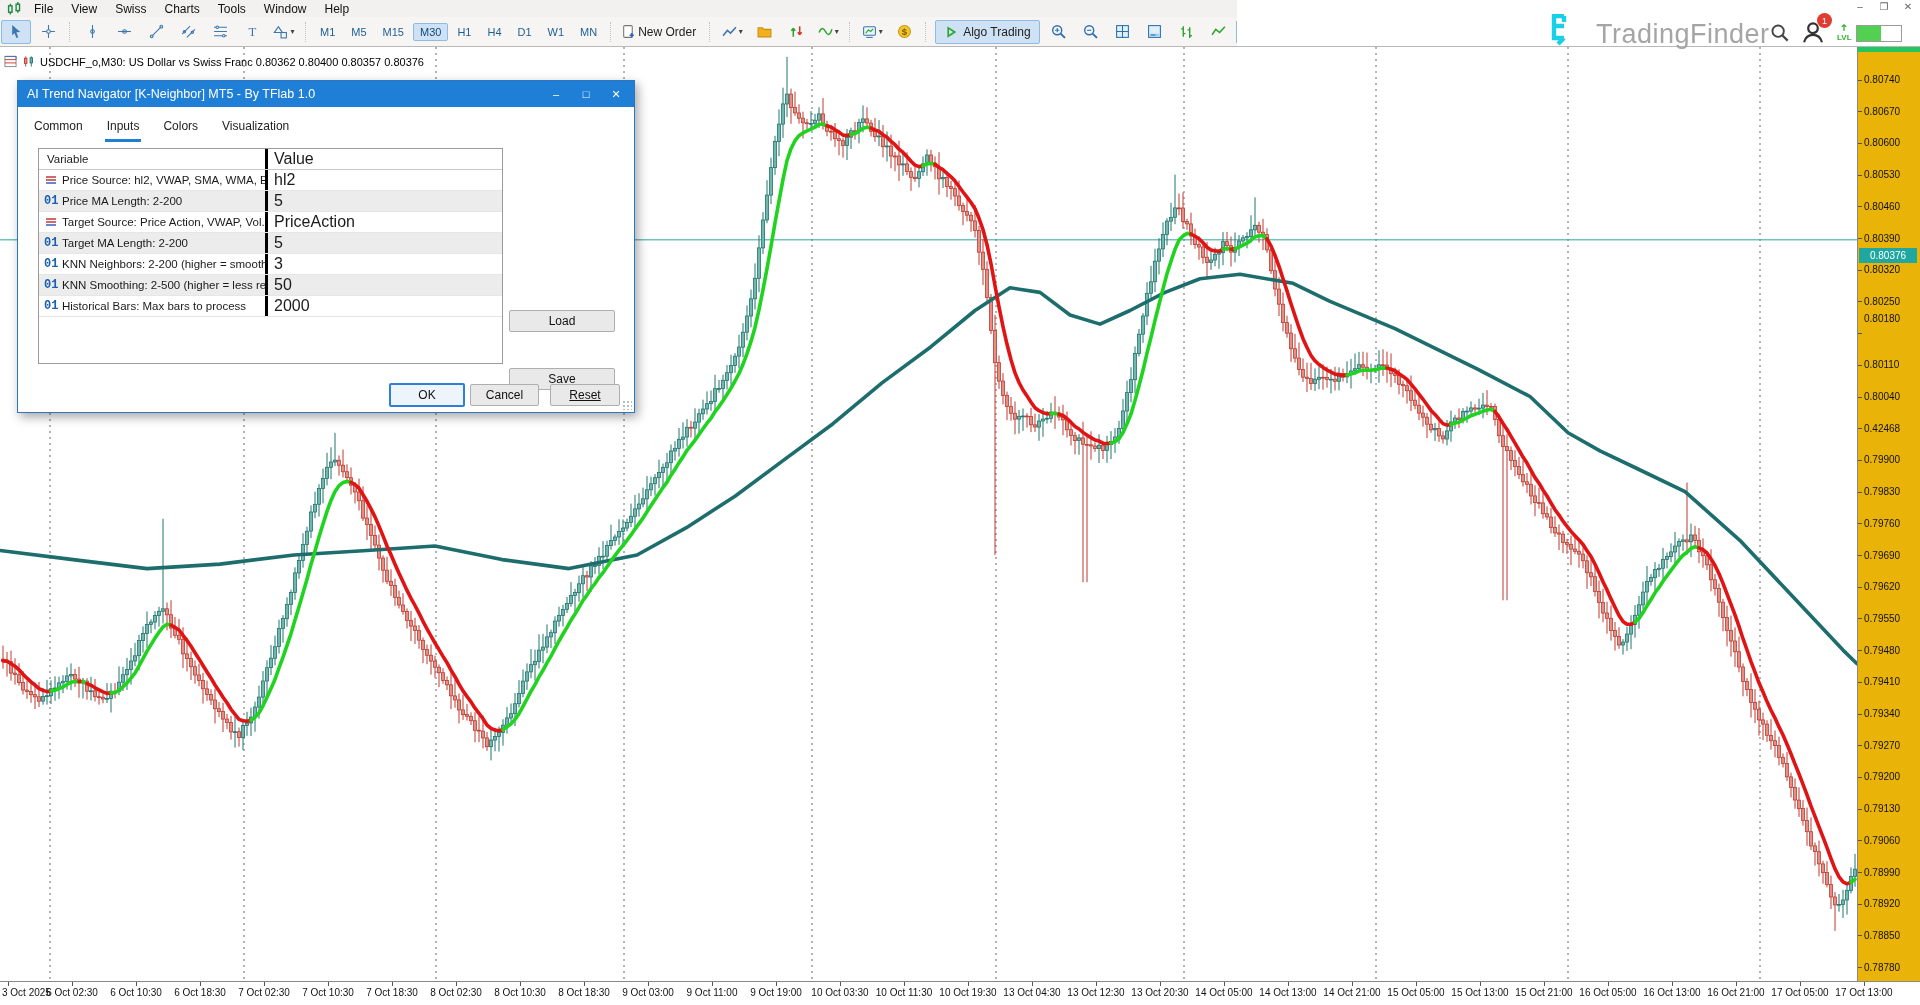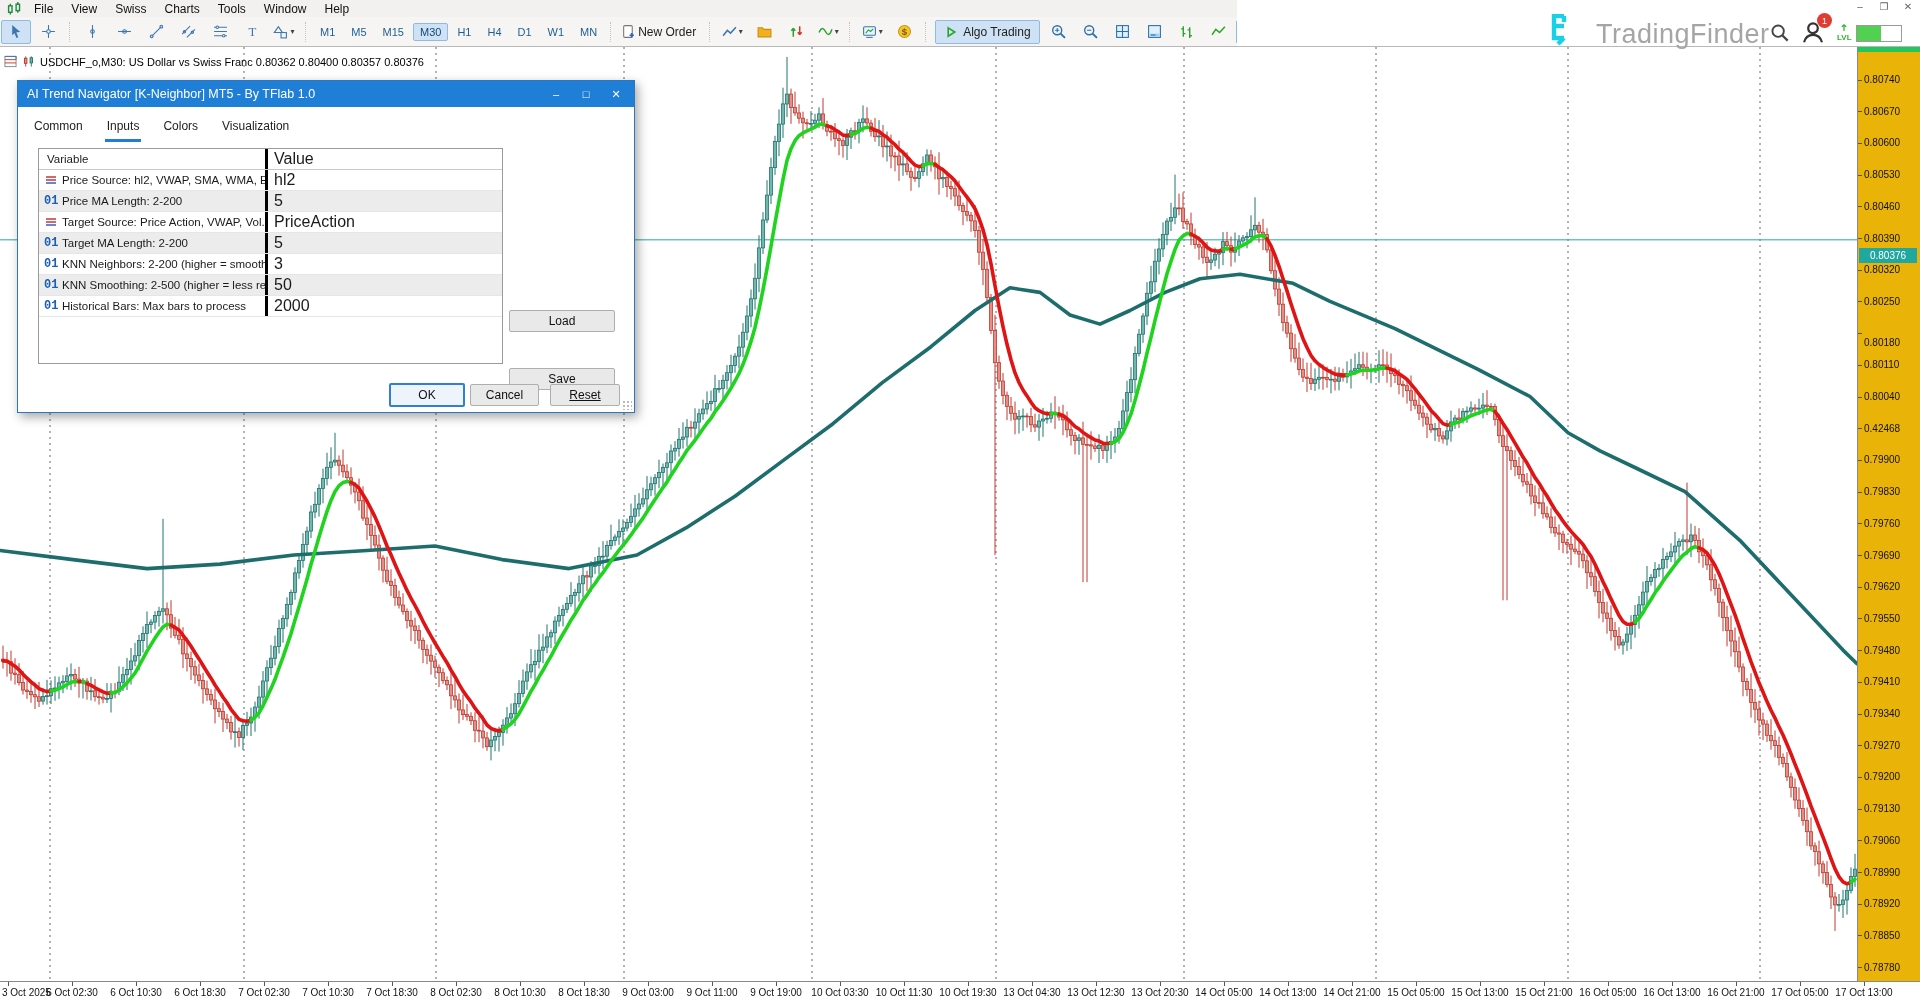--- a/index.html
+++ b/index.html
@@ -1385,21 +1385,21 @@
       <span class="plab" style="top: 117.101px;">0.80530</span>
       <span class="ptick" style="top: 154.301px;"></span>
       <span class="plab" style="top: 148.801px;">0.80460</span>
       <span class="ptick" style="top: 186.001px;"></span>
       <span class="plab" style="top: 180.501px;">0.80390</span>
       <span class="ptick" style="top: 217.701px;"></span>
       <span class="plab" style="top: 212.201px;">0.80320</span>
       <span class="ptick" style="top: 249.401px;"></span>
       <span class="plab" style="top: 243.901px;">0.80250</span>
       <span class="ptick" style="top: 281.102px;"></span>
-      <span class="plab" style="top: 285px;">0.80180</span>
+      <span class="plab" style="top: 261px;">0.80180</span>
       <span class="ptick" style="top: 312.802px;"></span>
       <span class="plab" style="top: 307.302px;">0.80110</span>
       <span class="ptick" style="top: 344.502px;"></span>
       <span class="plab" style="top: 339.002px; text-align: right;">0.80040</span>
       <span class="ptick" style="top: 376.202px;"></span>
       <span class="plab" style="top: 370.702px;">0.42468</span>
       <span class="ptick" style="top: 407.902px;"></span>
       <span class="plab" style="top: 402.402px;">0.79900</span>
       <span class="ptick" style="top: 439.603px;"></span>
       <span class="plab" style="top: 434.103px;">0.79830</span>

